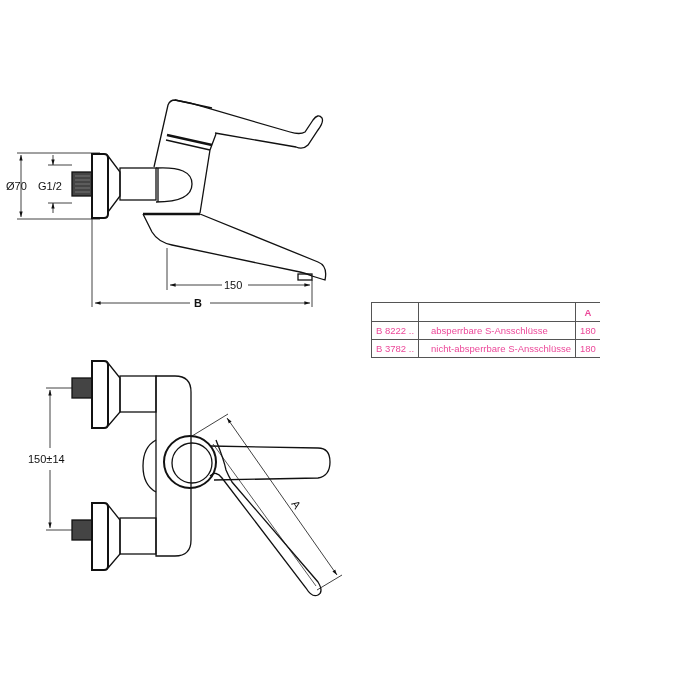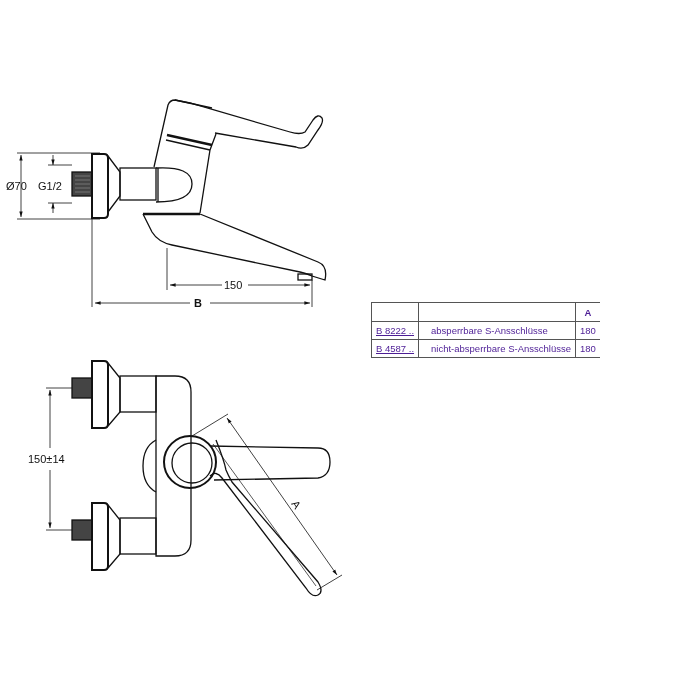--- a/index.html
+++ b/index.html
@@ -1,22 +1,22 @@
 <!DOCTYPE html>
 <html><head>
 <meta charset="utf-8">
 <style>
   html, body { margin:0; padding:0; background:#ffffff; }
-  #canvas { position:relative; width:600px; height:700px; background:#fff; overflow:hidden; font-family:"Liberation Sans", sans-serif; color:#4c1d95; }
+  #canvas { position:relative; width:600px; height:700px; background:#fff; overflow:hidden; font-family:"Liberation Sans", sans-serif; color:#ec4899; }
   svg.drawing { position:absolute; left:0; top:0; }
   svg text { font-family:"Liberation Sans", sans-serif; fill:#111; }
   .spec-table { position:absolute; left:371px; top:302px; border-collapse:collapse; font-size:9.5px; }
   .spec-table td, .spec-table th { border:1px solid #555; padding:0 4px; height:17px; line-height:15px; white-space:nowrap; }
   .spec-table th { font-weight:bold; text-align:center; height:18px; }
-  .c-code { width:51px;text-decoration:underline; }
+  .c-code { width:51px; }
   .c-desc { width:176px; padding-left:12px !important; }
   .c-a, .c-b { width:28px; }
   .spec-table { border:1px solid #555; }
 </style>
 </head>
 <body>
 
 <div id="canvas">
 
   <svg class="drawing" width="700" height="700" viewBox="0 0 700 700">
@@ -121,20 +121,20 @@
       </tr>
     </thead>
     <tbody>
       <tr>
         <td class="c-code">B 8222 ..</td>
         <td class="c-desc">absperrbare S-Ansschlüsse</td>
         <td class="c-a">180</td>
         <td class="c-b">230</td>
       </tr>
       <tr>
-        <td class="c-code">B 4587 ..</td>
+        <td class="c-code">B 3782 ..</td>
         <td class="c-desc">nicht-absperrbare S-Ansschlüsse</td>
         <td class="c-a">180</td>
         <td class="c-b">208</td>
       </tr>
     </tbody>
   </table>
 </div>
 
 </body></html>

